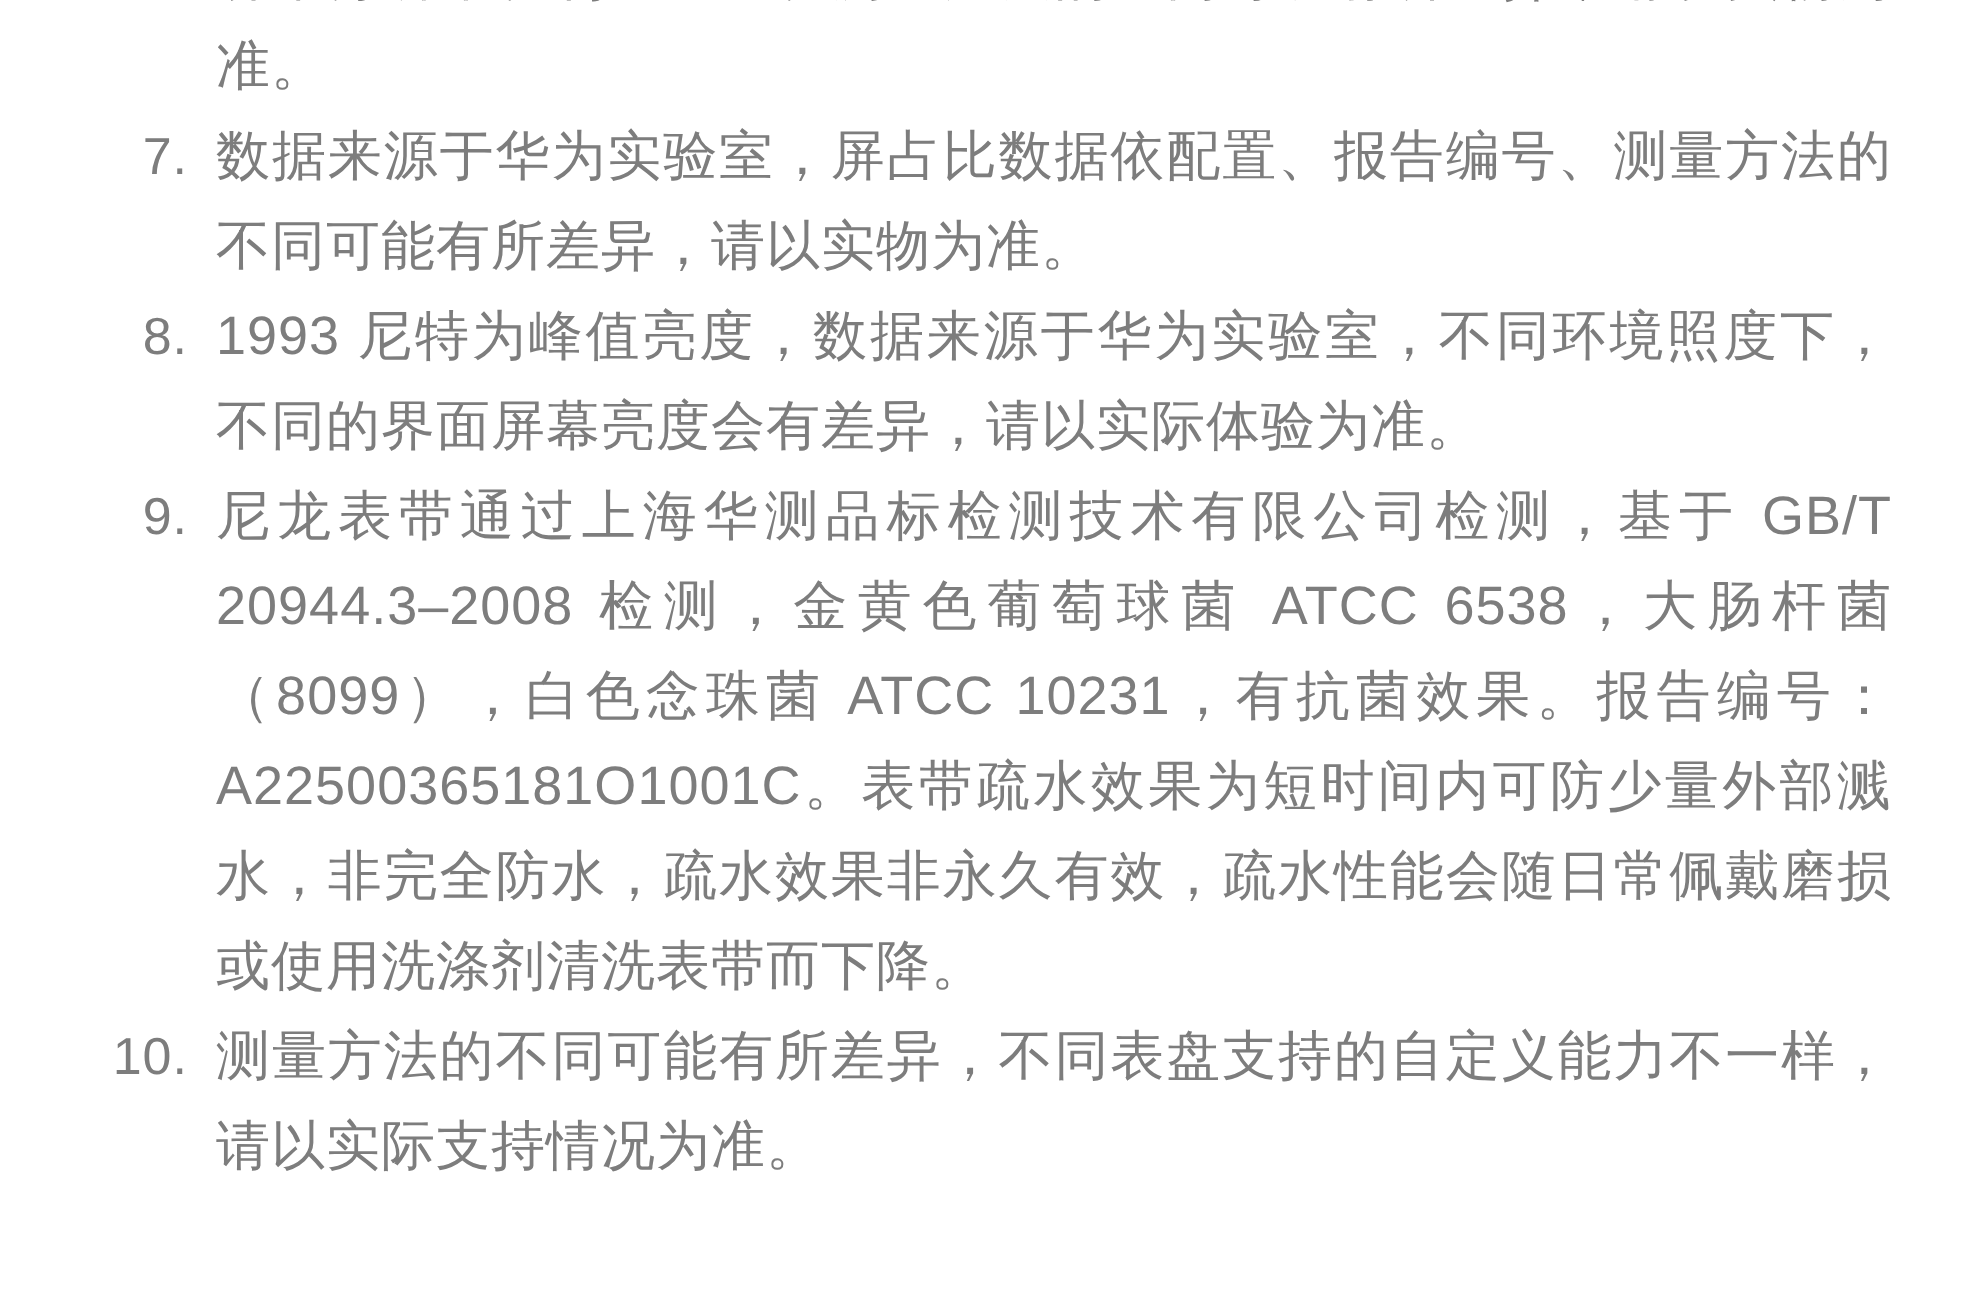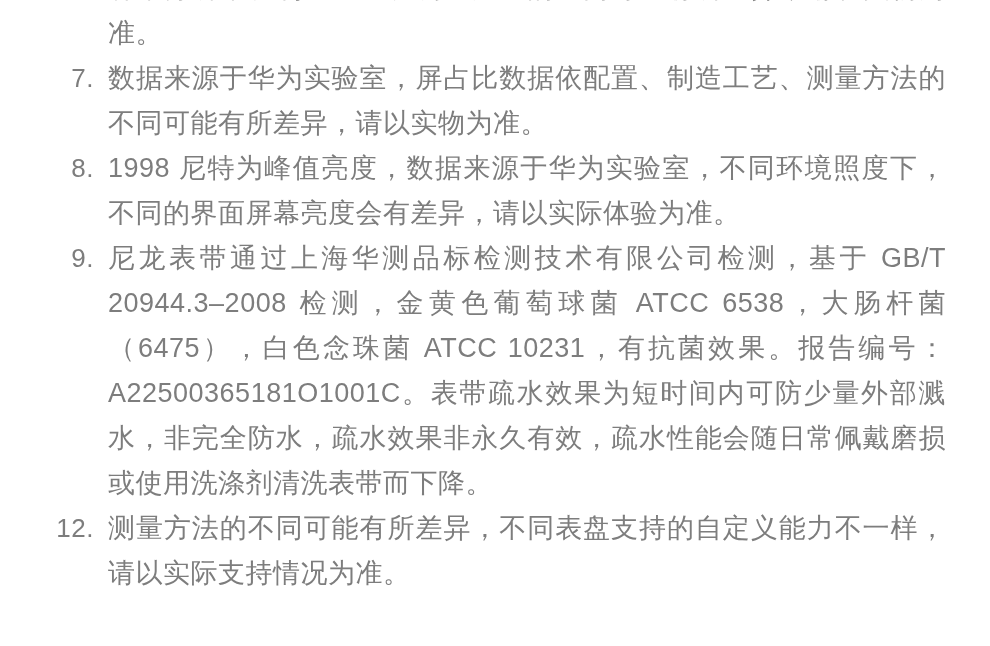--- a/index.html
+++ b/index.html
@@ -67,32 +67,32 @@
 <div class="page">
   <ul class="note-list">
 
     <li class="note-item clipped">
       <span class="note-marker"></span>
       <span class="note-text">屏幕分辨率、制造工艺、测量方法的不同可能有所差异，请以实物为准。</span>
     </li>
 
     <li class="note-item">
       <span class="note-marker">7.</span>
-      <span class="note-text">数据来源于华为实验室，屏占比数据依配置、制造工艺、测量方法的不同可能有所差异，请以实物为准。</span>
+      <span class="note-text">数据来源于华为实验室，屏占比数据依配置、报告编号、测量方法的不同可能有所差异，请以实物为准。</span>
     </li>
 
     <li class="note-item">
       <span class="note-marker">8.</span>
-      <span class="note-text">1998 尼特为峰值亮度，数据来源于华为实验室，不同环境照度下，不同的界面屏幕亮度会有差异，请以实际体验为准。</span>
+      <span class="note-text">1993 尼特为峰值亮度，数据来源于华为实验室，不同环境照度下，不同的界面屏幕亮度会有差异，请以实际体验为准。</span>
     </li>
 
     <li class="note-item">
       <span class="note-marker">9.</span>
-      <span class="note-text">尼龙表带通过上海华测品标检测技术有限公司检测，基于 GB/T 20944.3–2008 检测，金黄色葡萄球菌 ATCC 6538，大肠杆菌（6475），白色念珠菌 ATCC 10231，有抗菌效果。报告编号：A22500365181O1001C。表带疏水效果为短时间内可防少量外部溅水，非完全防水，疏水效果非永久有效，疏水性能会随日常佩戴磨损或使用洗涤剂清洗表带而下降。</span>
+      <span class="note-text">尼龙表带通过上海华测品标检测技术有限公司检测，基于 GB/T 20944.3–2008 检测，金黄色葡萄球菌 ATCC 6538，大肠杆菌（8099），白色念珠菌 ATCC 10231，有抗菌效果。报告编号：A22500365181O1001C。表带疏水效果为短时间内可防少量外部溅水，非完全防水，疏水效果非永久有效，疏水性能会随日常佩戴磨损或使用洗涤剂清洗表带而下降。</span>
     </li>
 
     <li class="note-item">
-      <span class="note-marker">12.</span>
+      <span class="note-marker">10.</span>
       <span class="note-text">测量方法的不同可能有所差异，不同表盘支持的自定义能力不一样，请以实际支持情况为准。</span>
     </li>
 
   </ul>
 </div>
 
 </body></html>

